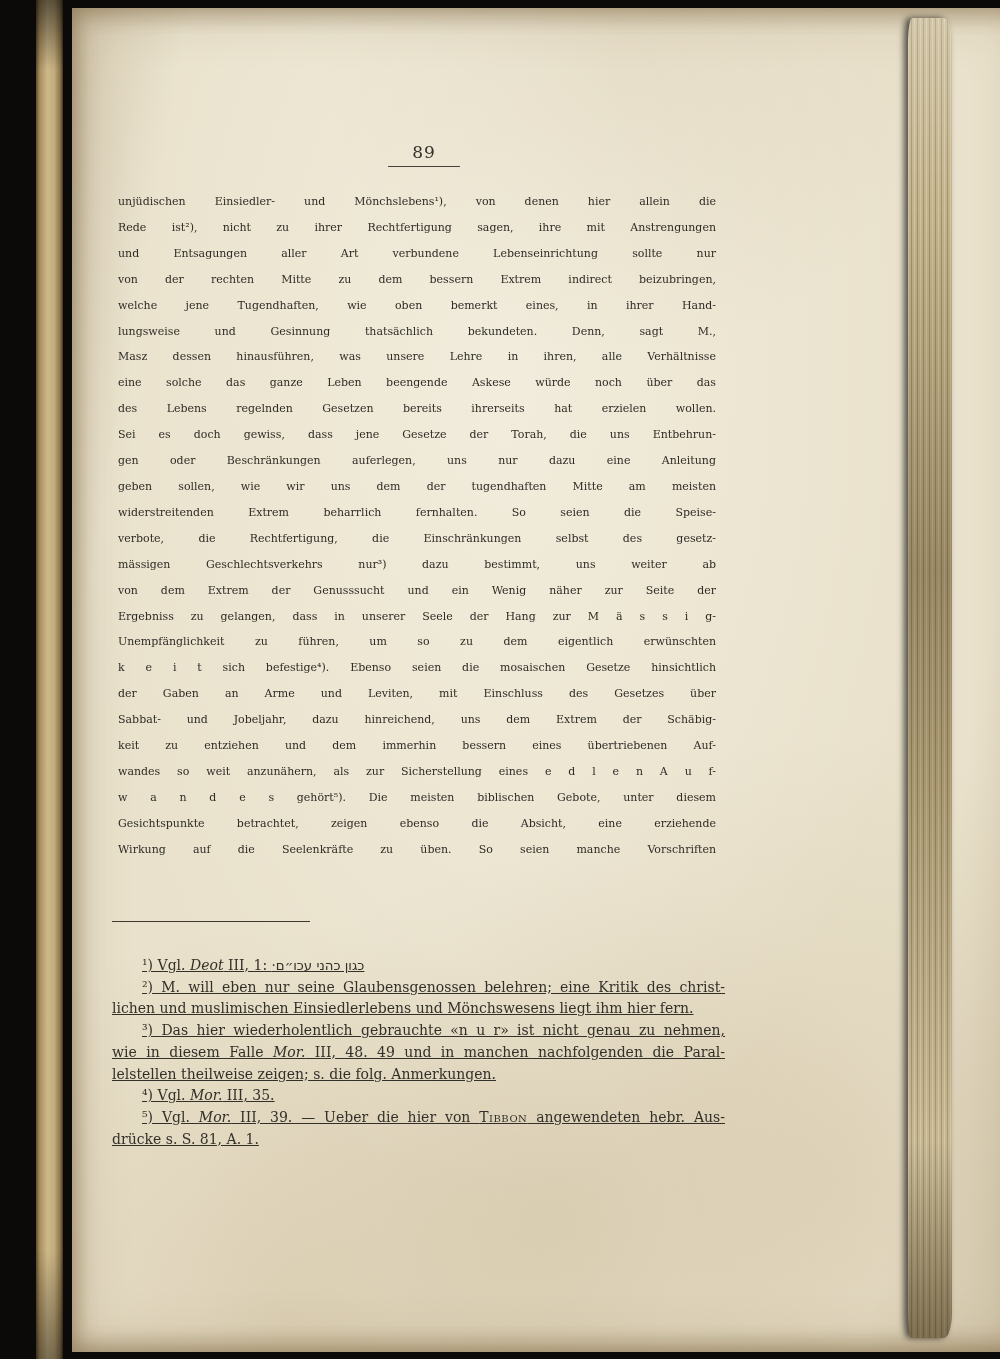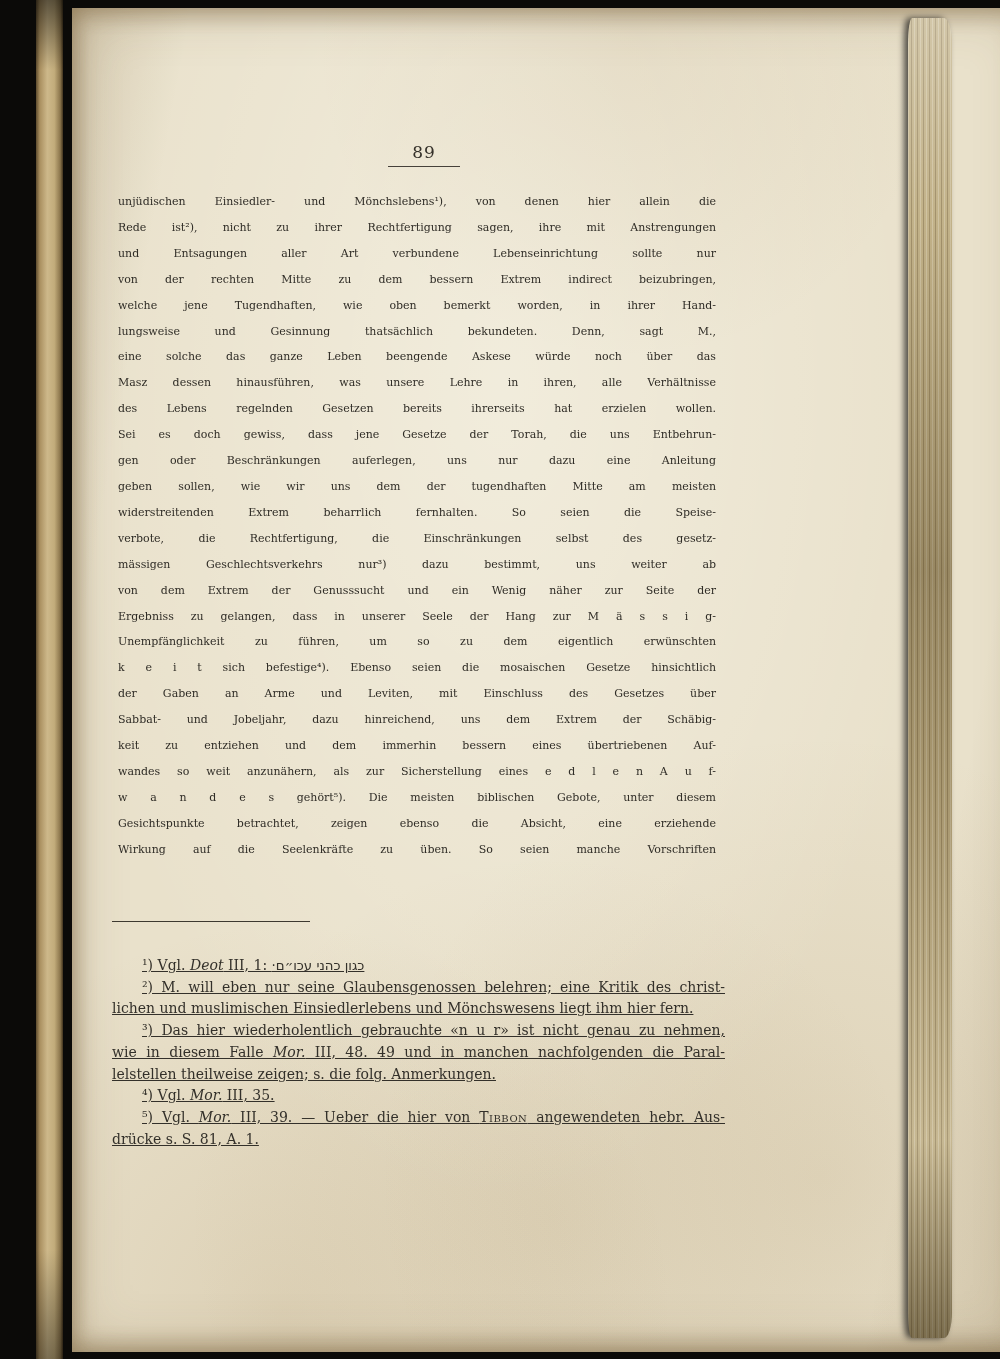--- a/index.html
+++ b/index.html
@@ -92,24 +92,24 @@
   <div class="page" style="background-color: rgb(233, 225, 203);">
     <div class="pagenum">
       <span class="pn">89</span>
     </div>
 
     <div class="body" style="color: rgb(47, 44, 38);">
         <div class="bline">unjüdischen Einsiedler- und Mönchslebens¹), von denen hier allein die</div>
         <div class="bline">Rede ist²), nicht zu ihrer Rechtfertigung sagen, ihre mit Anstrengungen</div>
         <div class="bline">und Entsagungen aller Art verbundene Lebenseinrichtung sollte nur</div>
         <div class="bline">von der rechten Mitte zu dem bessern Extrem indirect beizubringen,</div>
-        <div class="bline">welche jene Tugendhaften, wie oben bemerkt worden, in ihrer Hand-</div>
+        <div class="bline">welche jene Tugendhaften, wie oben bemerkt eines, in ihrer Hand-</div>
         <div class="bline">lungsweise und Gesinnung thatsächlich bekundeten. Denn, sagt M.,</div>
+        <div class="bline">Masz dessen hinausführen, was unsere Lehre in ihren, alle Verhältnisse</div>
         <div class="bline">eine solche das ganze Leben beengende Askese würde noch über das</div>
-        <div class="bline">Masz dessen hinausführen, was unsere Lehre in ihren, alle Verhältnisse</div>
         <div class="bline">des Lebens regelnden Gesetzen bereits ihrerseits hat erzielen wollen.</div>
         <div class="bline">Sei es doch gewiss, dass jene Gesetze der Torah, die uns Entbehrun-</div>
         <div class="bline">gen oder Beschränkungen auferlegen, uns nur dazu eine Anleitung</div>
         <div class="bline">geben sollen, wie wir uns dem der tugendhaften Mitte am meisten</div>
         <div class="bline">widerstreitenden Extrem beharrlich fernhalten. So seien die Speise-</div>
         <div class="bline">verbote, die Rechtfertigung, die Einschränkungen selbst des gesetz-</div>
         <div class="bline">mässigen Geschlechtsverkehrs nur³) dazu bestimmt, uns weiter ab</div>
         <div class="bline">von dem Extrem der Genusssucht und ein Wenig näher zur Seite der</div>
         <div class="bline">Ergebniss zu gelangen, dass in unserer Seele der Hang zur M ä s s i g-</div>
         <div class="bline">Unempfänglichkeit zu führen, um so zu dem eigentlich erwünschten</div>

